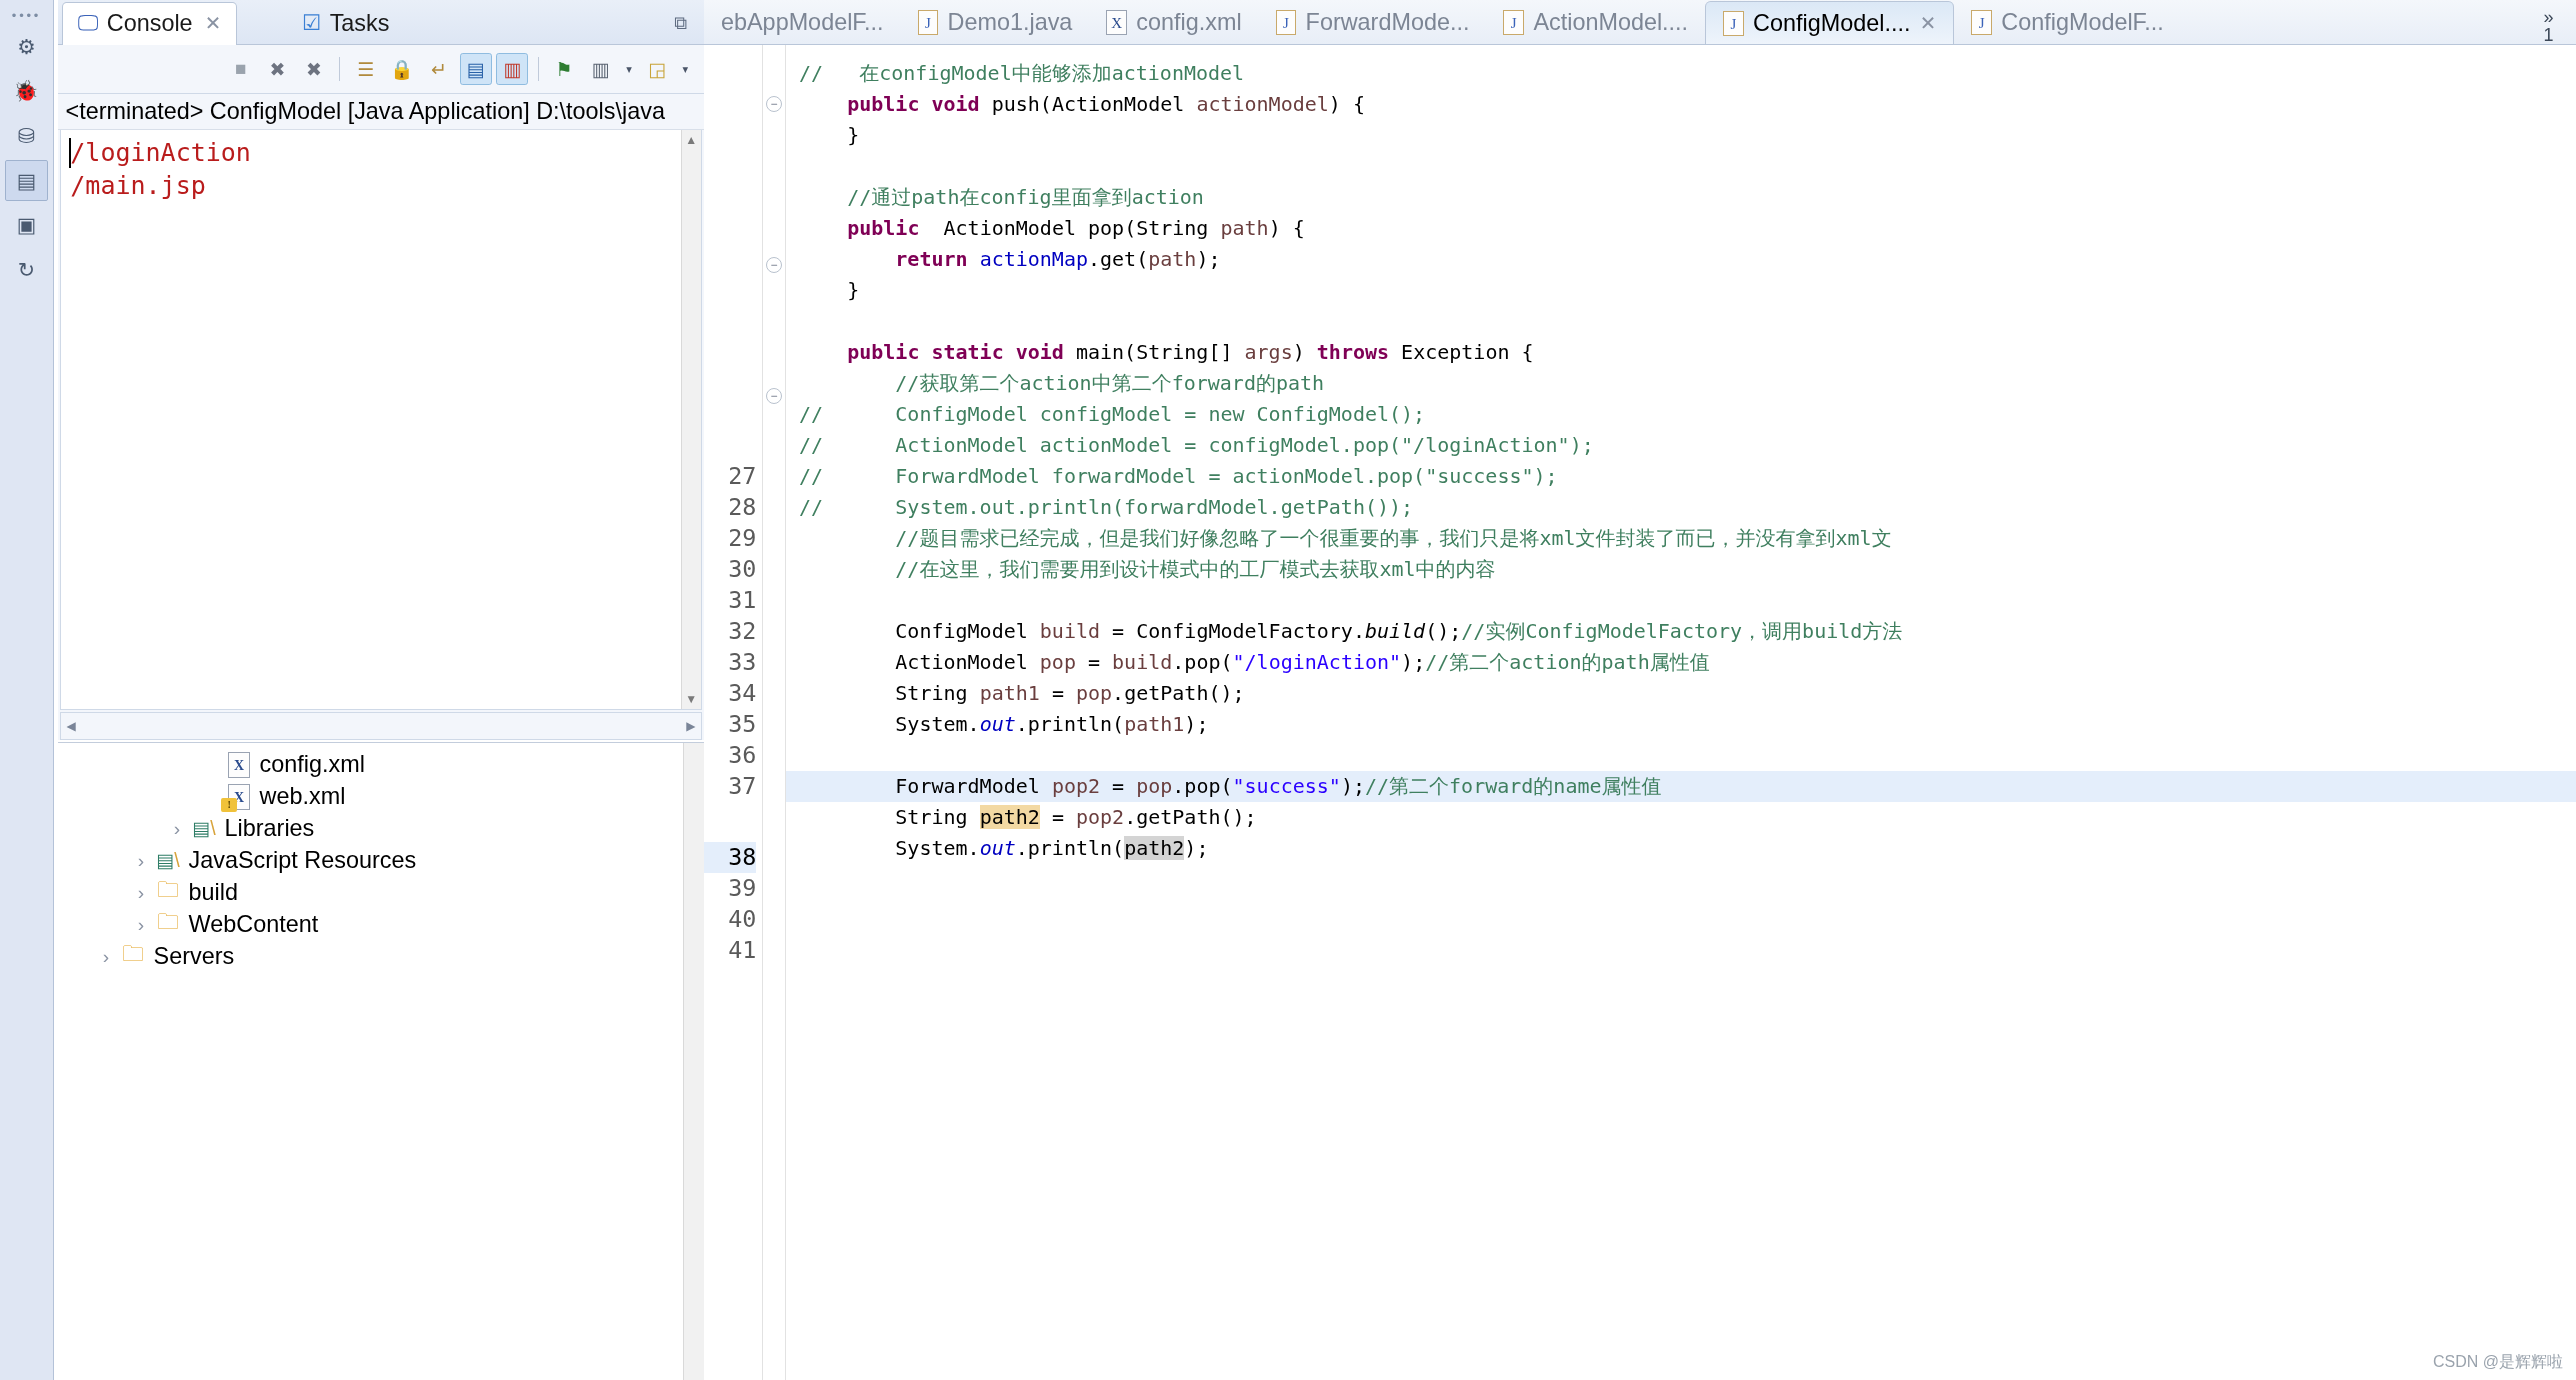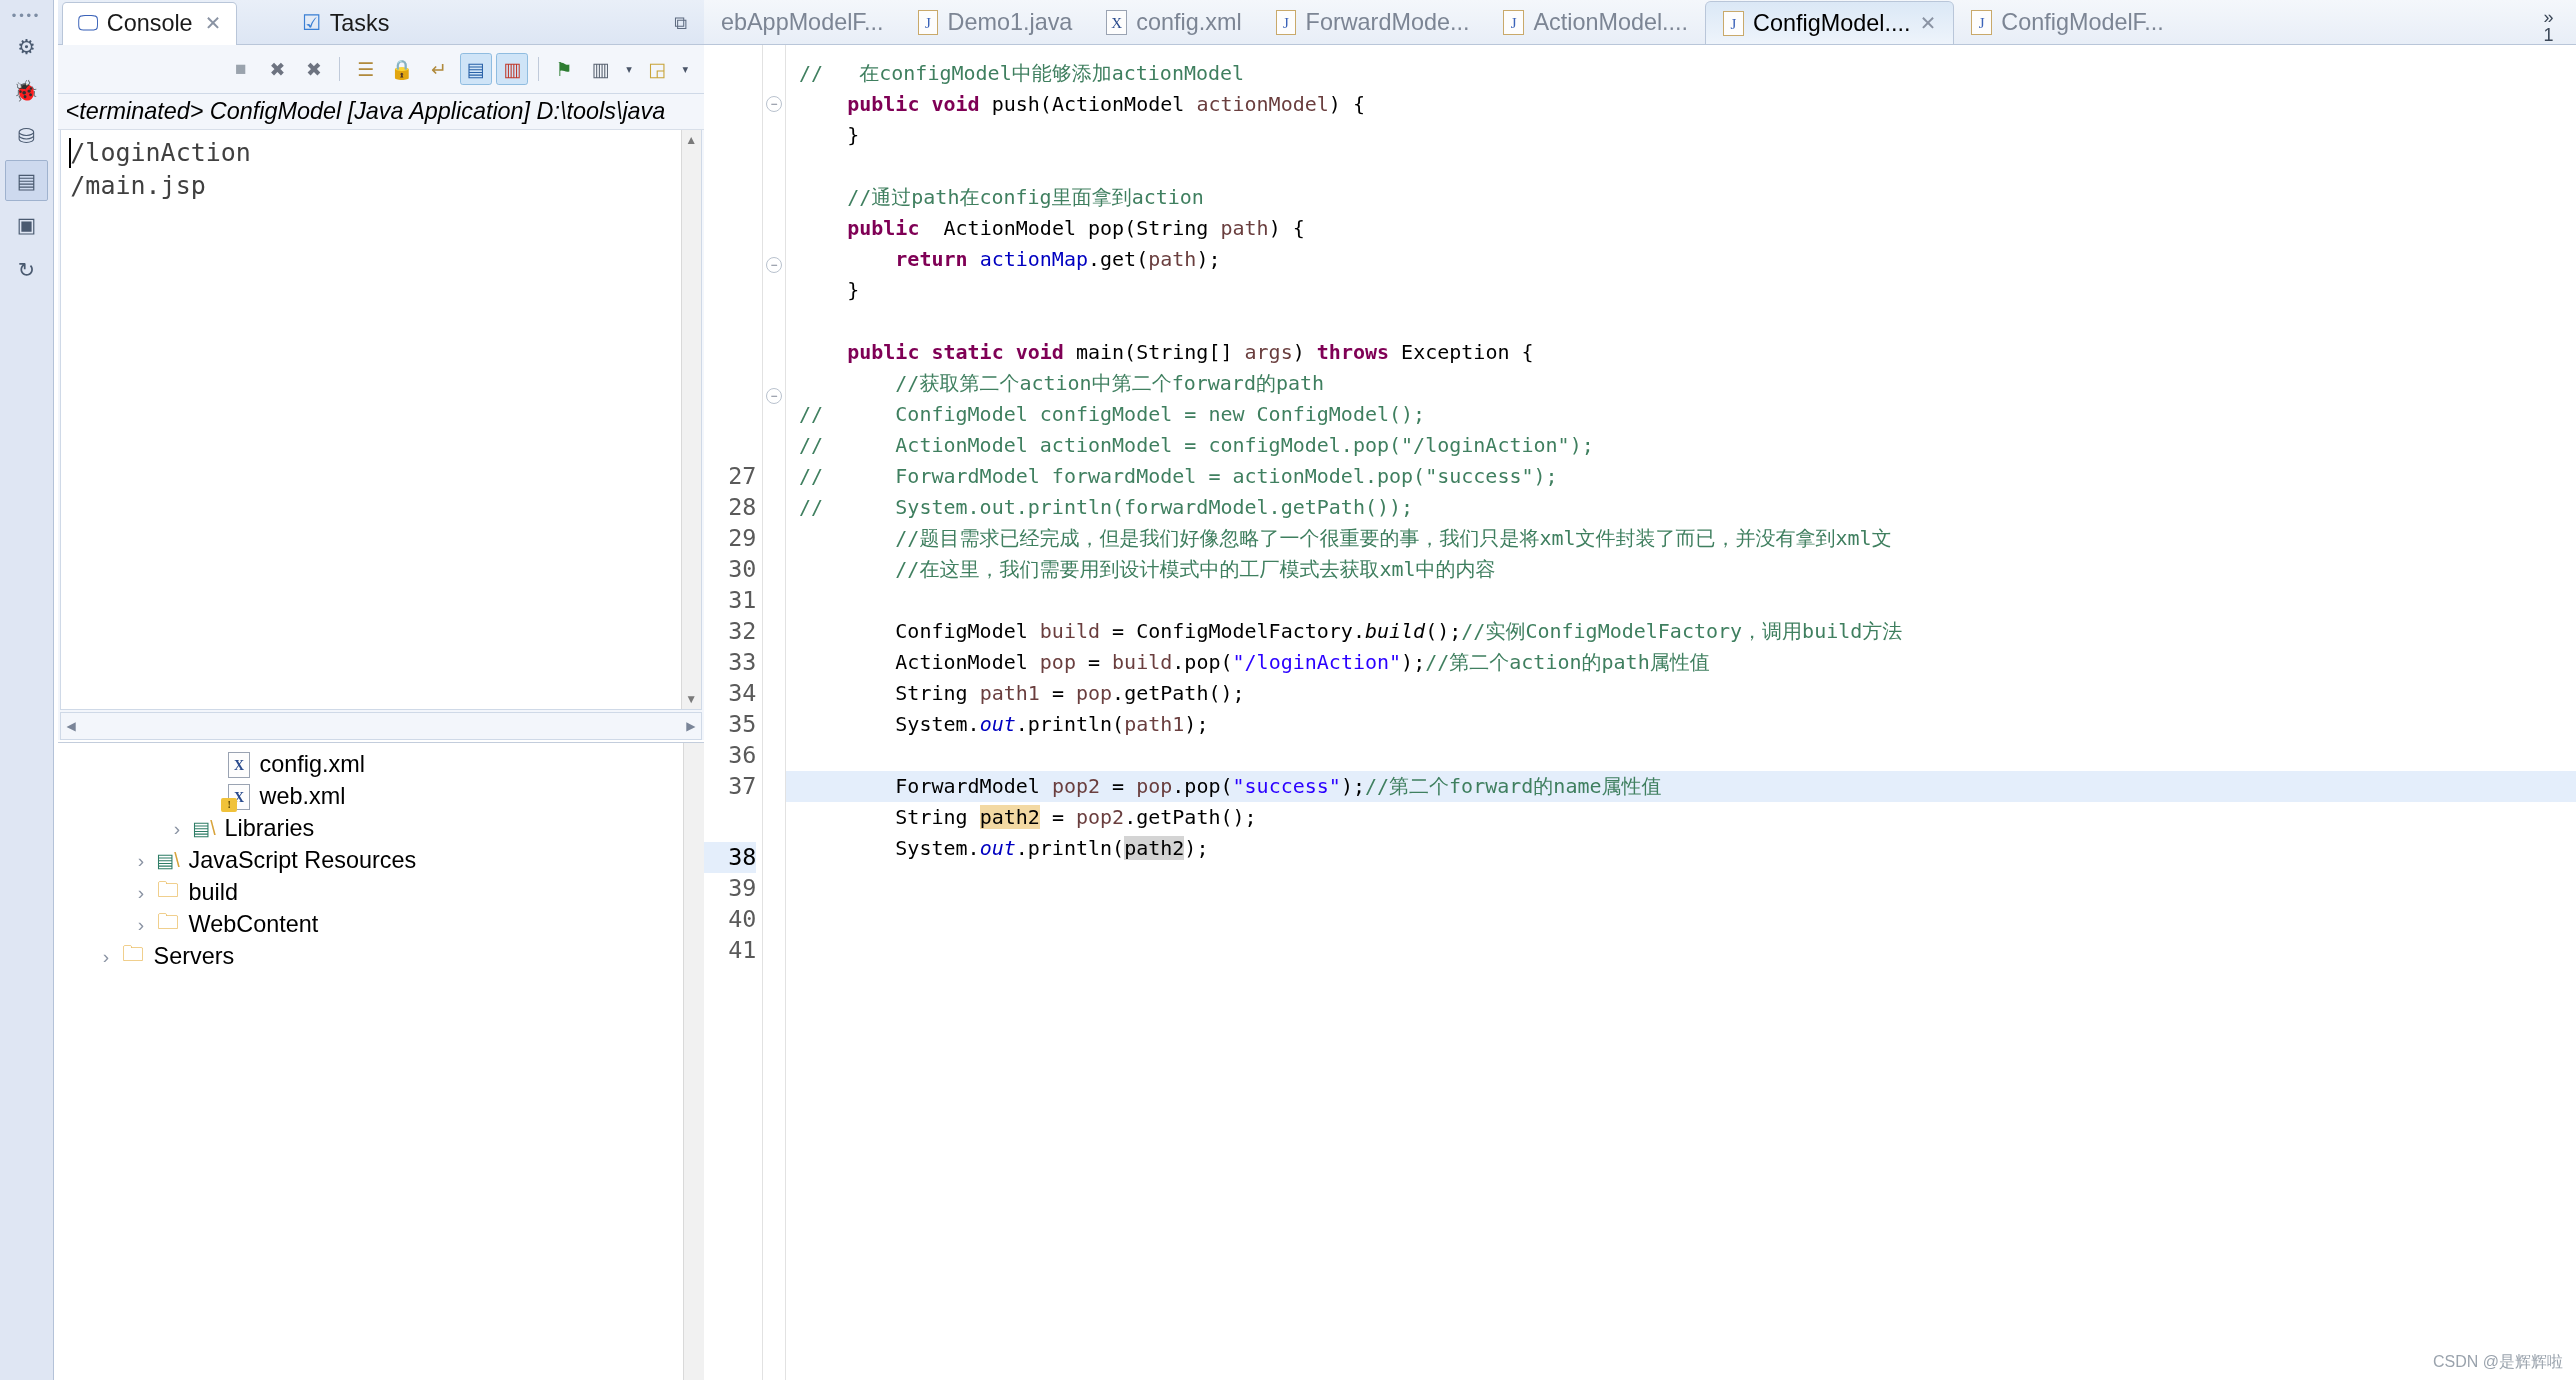--- a/index.html
+++ b/index.html
@@ -59,31 +59,31 @@
     font-size: 19px; border-radius: 2.8px;
   }
   .tb-ico.on { background: #cfe4f7; border: 0.9px solid #8fbce0; }
   .tb-sep { width: 0.9px; height: 24px; background: #c0cada; margin: 0 4.7px; }
   .tb-arrow { font-size: 11.2px; color: #4a5568; width: 15px; text-align: center; }
 
   .console-head {
     height: 36px; display: flex; align-items: center;
     padding-left: 7.5px; font-size: 23.4px; color: #000;
     white-space: nowrap; overflow: hidden;
-    border-bottom: 0.9px solid #d8dfe9; background: #f3f6fb; font-style: italic;
+    border-bottom: 0.9px solid #d8dfe9; background: #f3f6fb;
   }
   .console-body {
     position: relative; height: calc(740px - 45px - 49px - 36px - 30px);
     background: #ffffff; border: 0.9px solid #cfd9e7; border-top: none;
     margin: 0 1.9px;
   }
   .console-text {
     padding: 5.6px 0 0 9.4px;
     font-family: "DejaVu Sans Mono", monospace;
-    font-size: 25px; line-height: 1.32; color: #404040;
+    font-size: 25px; line-height: 1.32; color: #b91c1c;
   }
   .console-caret {
     position: absolute; left: 8.4px; top: 7.5px; width: 1.9px; height: 30px; background: #000;
   }
   .vscroll {
     position: absolute; right: 0; top: 0; width: 20.6px; bottom: 0;
     background: #f1f1f1; border-left: 0.9px solid #d9d9d9;
   }
   .vscroll .arr { position: absolute; left: 0; right: 0; text-align: center; font-size: 12px; color: #7a7a7a; }
   .hscroll {

